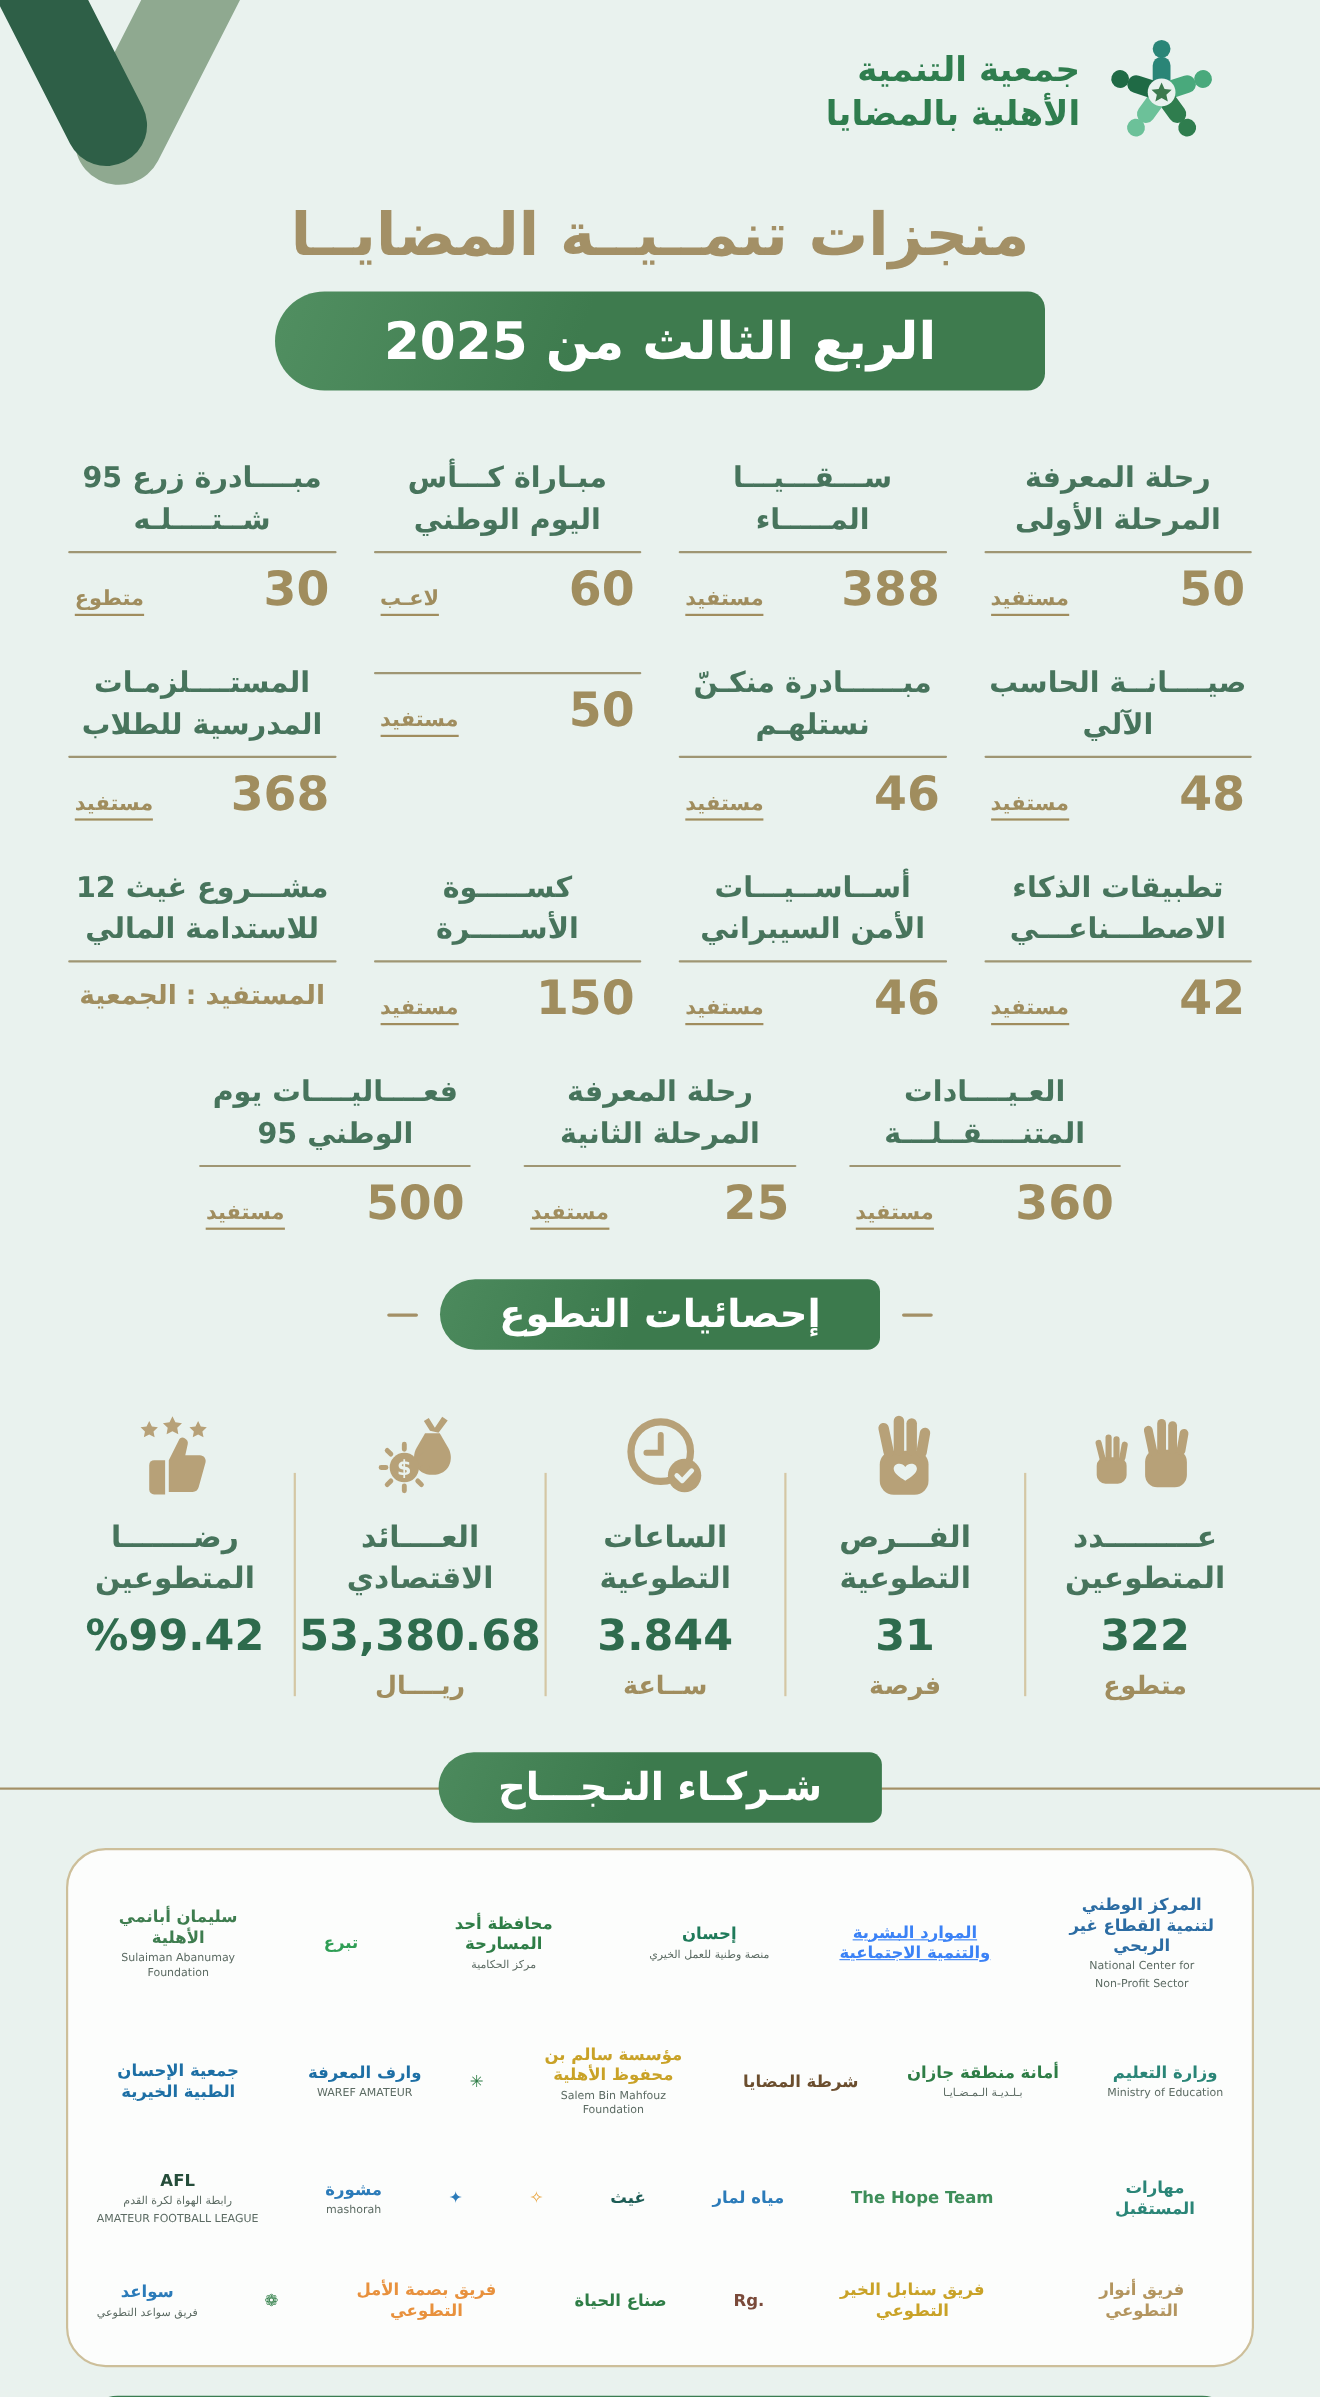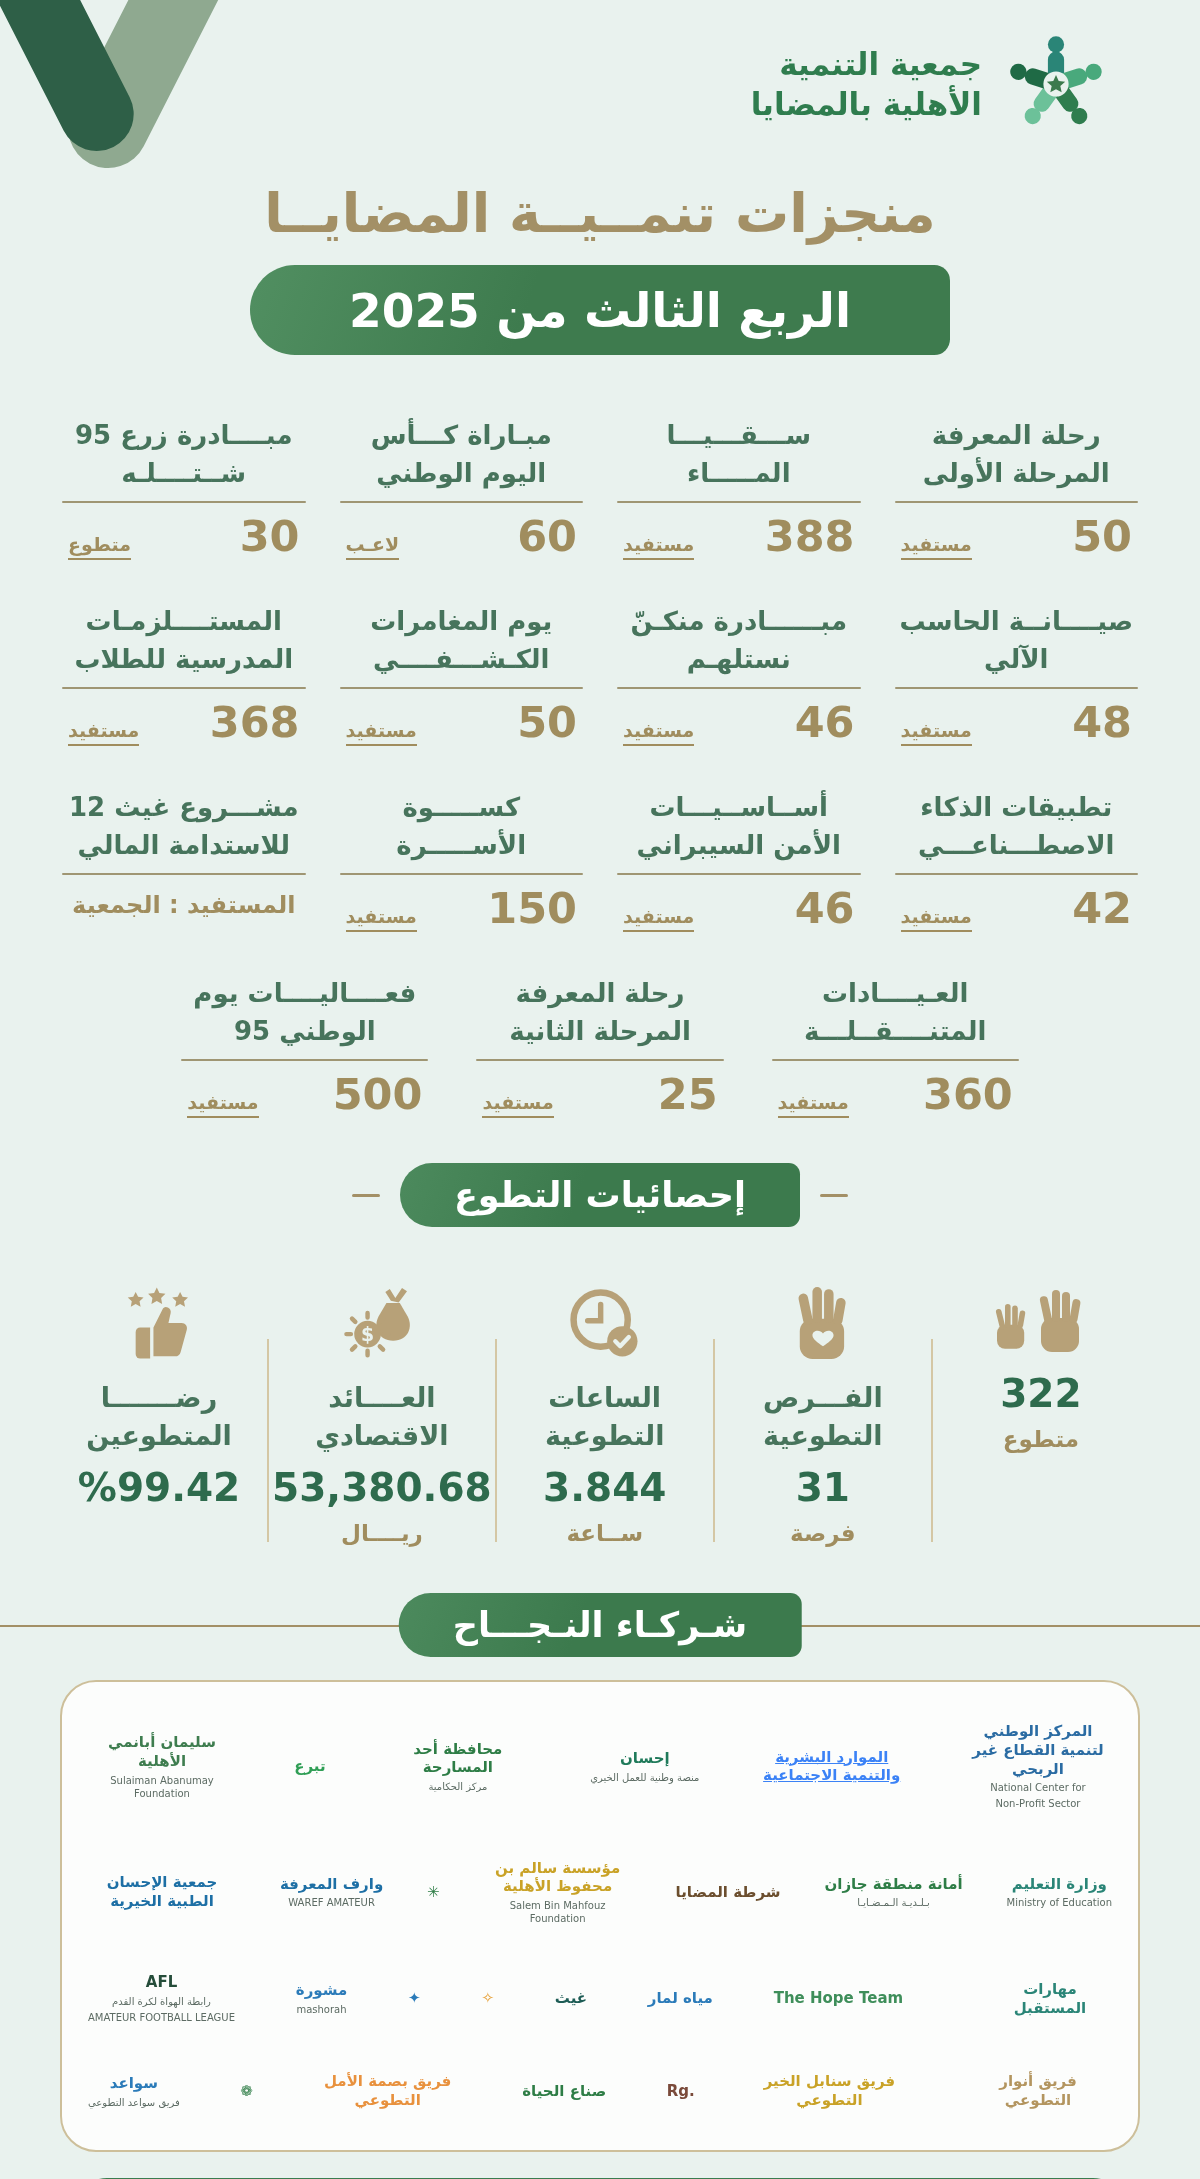--- a/index.html
+++ b/index.html
@@ -156,21 +156,20 @@
       </div>
       <div class="stat">
         <div class="stat-title">مبــــــادرة منكـنّ نستلهـم</div>
         <div class="stat-line"></div>
         <div class="stat-val">
           <span class="num">46</span>
           <span class="unit">مستفيد</span>
         </div>
       </div>
       <div class="stat">
-        <div class="stat-title">يوم المغامرات الكـشـــفــــي</div>
         <div class="stat-line"></div>
         <div class="stat-val">
           <span class="num">50</span>
           <span class="unit">مستفيد</span>
         </div>
       </div>
       <div class="stat">
         <div class="stat-title">المستــــلزمـات المدرسية للطلاب</div>
         <div class="stat-line"></div>
         <div class="stat-val">
@@ -255,20 +254,21 @@
         </g>
         <g transform="translate(48,2)">
           <rect x="0" y="28" width="38" height="34" rx="11"></rect>
           <rect x="1" y="6" width="8" height="28" rx="4" transform="rotate(-12 5 20)"></rect>
           <rect x="11" y="0" width="8" height="32" rx="4"></rect>
           <rect x="21" y="2" width="8" height="30" rx="4"></rect>
           <rect x="30" y="9" width="8" height="24" rx="4" transform="rotate(10 34 21)"></rect>
         </g>
       </svg>
     </div>
+    <div class="vlabel">عـــــــــدد المتطوعين</div>
     <div class="vvalue">322</div>
     <div class="vunit">متطوع</div>
   </div>
 
   <div class="vstat">
     <div class="vicon">
       <svg width="76" height="80" viewBox="0 0 72 72" fill="currentColor">
         <g transform="translate(14,2)">
           <rect x="0" y="30" width="42" height="38" rx="12"></rect>
           <rect x="1" y="6" width="9" height="30" rx="4.5" transform="rotate(-12 5 21)"></rect>

